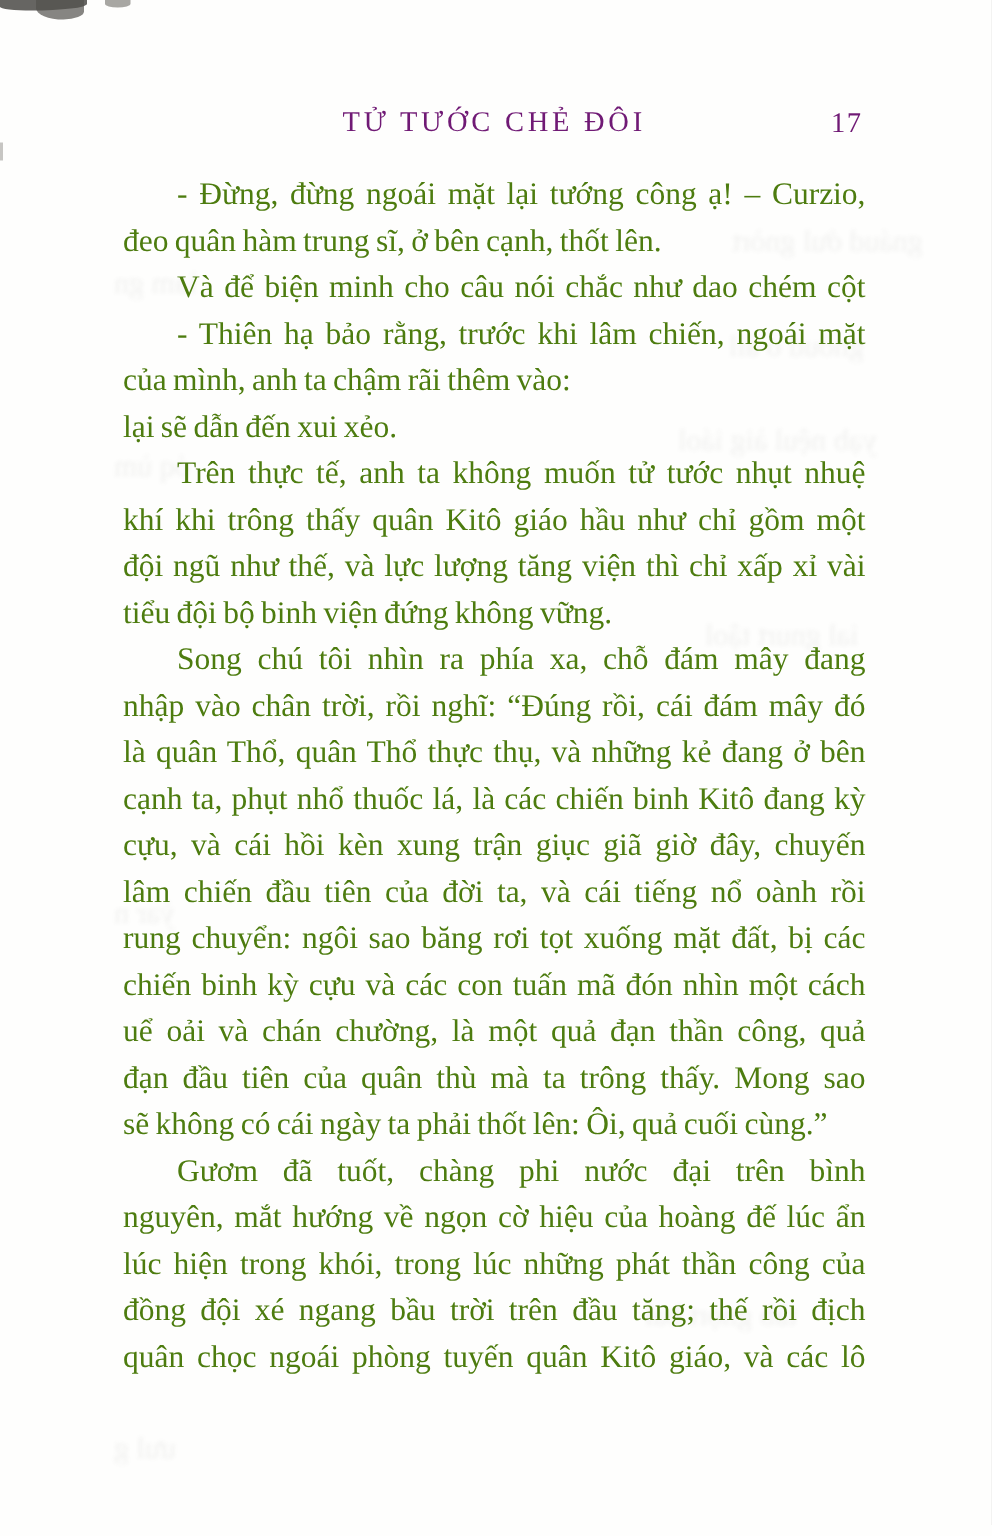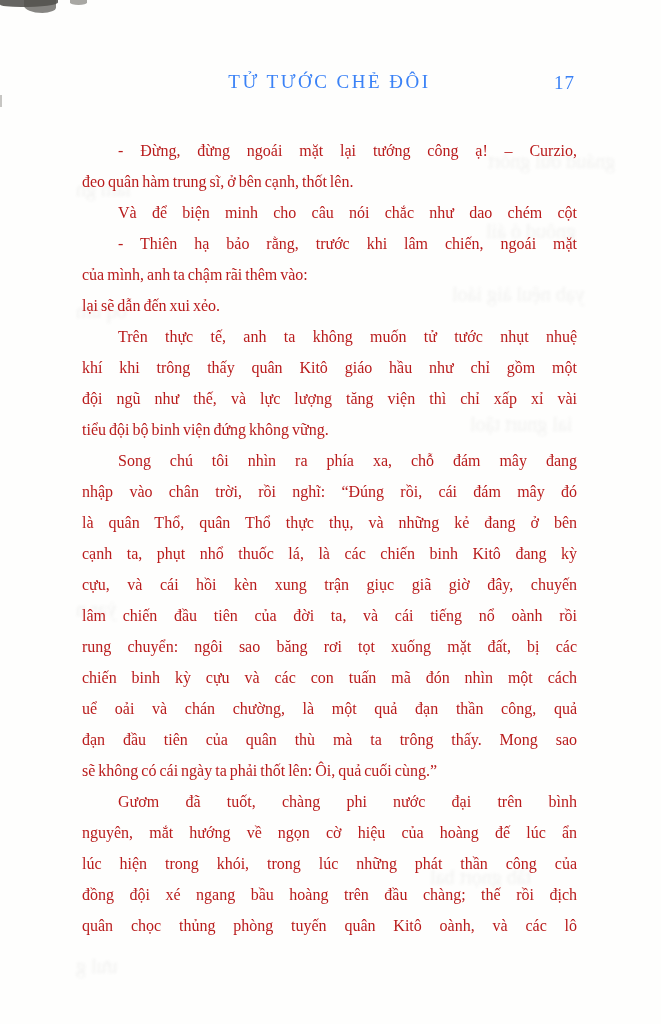--- a/index.html
+++ b/index.html
@@ -17,21 +17,21 @@
     margin: 0 auto;
   }
 
   
   .running-head {
     position: absolute;
     top: 71px;
     left: 82px;
     width: 495px;
     height: 26px;
-    color: #3b82f6;
+    color: #701a75;
   }
   .running-title {
     position: absolute;
     left: 0;
     right: 0;
     text-align: center;
     font-size: 19px;
     letter-spacing: 2.5px;
     white-space: nowrap;
   }
@@ -39,25 +39,25 @@
     position: absolute;
     right: 2px;
     top: 1px;
     font-size: 19px;
     letter-spacing: 1px;
   }
 
   
   .text-block {
     position: absolute;
-    top: 135px;
+    top: 114px;
     left: 82px;
     width: 495px;
-    color: #b91c1c;
-    font-size: 16px;
+    color: #4d7c0f;
+    font-size: 21px;
     line-height: 31px;
     word-spacing: -1px;
   }
   .text-line {
     text-align: justify;
     text-align-last: justify;
     white-space: normal;
   }
   .text-line.first {
     text-indent: 36px;
@@ -168,17 +168,17 @@
       <div class="text-line">cựu, và cái hồi kèn xung trận giục giã giờ đây, chuyến</div>
       <div class="text-line">lâm chiến đầu tiên của đời ta, và cái tiếng nổ oành rồi</div>
       <div class="text-line">rung chuyển: ngôi sao băng rơi tọt xuống mặt đất, bị các</div>
       <div class="text-line">chiến binh kỳ cựu và các con tuấn mã đón nhìn một cách</div>
       <div class="text-line">uể oải và chán chường, là một quả đạn thần công, quả</div>
       <div class="text-line">đạn đầu tiên của quân thù mà ta trông thấy. Mong sao</div>
       <div class="text-line last">sẽ không có cái ngày ta phải thốt lên: Ôi, quả cuối cùng.”</div>
       <div class="text-line first">Gươm đã tuốt, chàng phi nước đại trên bình</div>
       <div class="text-line">nguyên, mắt hướng về ngọn cờ hiệu của hoàng đế lúc ẩn</div>
       <div class="text-line">lúc hiện trong khói, trong lúc những phát thần công của</div>
-      <div class="text-line">đồng đội xé ngang bầu hoàng trên đầu chàng; thế rồi địch</div>
-      <div class="text-line">quân chọc thủng phòng tuyến quân Kitô oành, và các lô</div>
+      <div class="text-line">đồng đội xé ngang bầu trời trên đầu tăng; thế rồi địch</div>
+      <div class="text-line">quân chọc ngoái phòng tuyến quân Kitô giáo, và các lô</div>
     </div>
 
 </div>
 
 </body></html>

